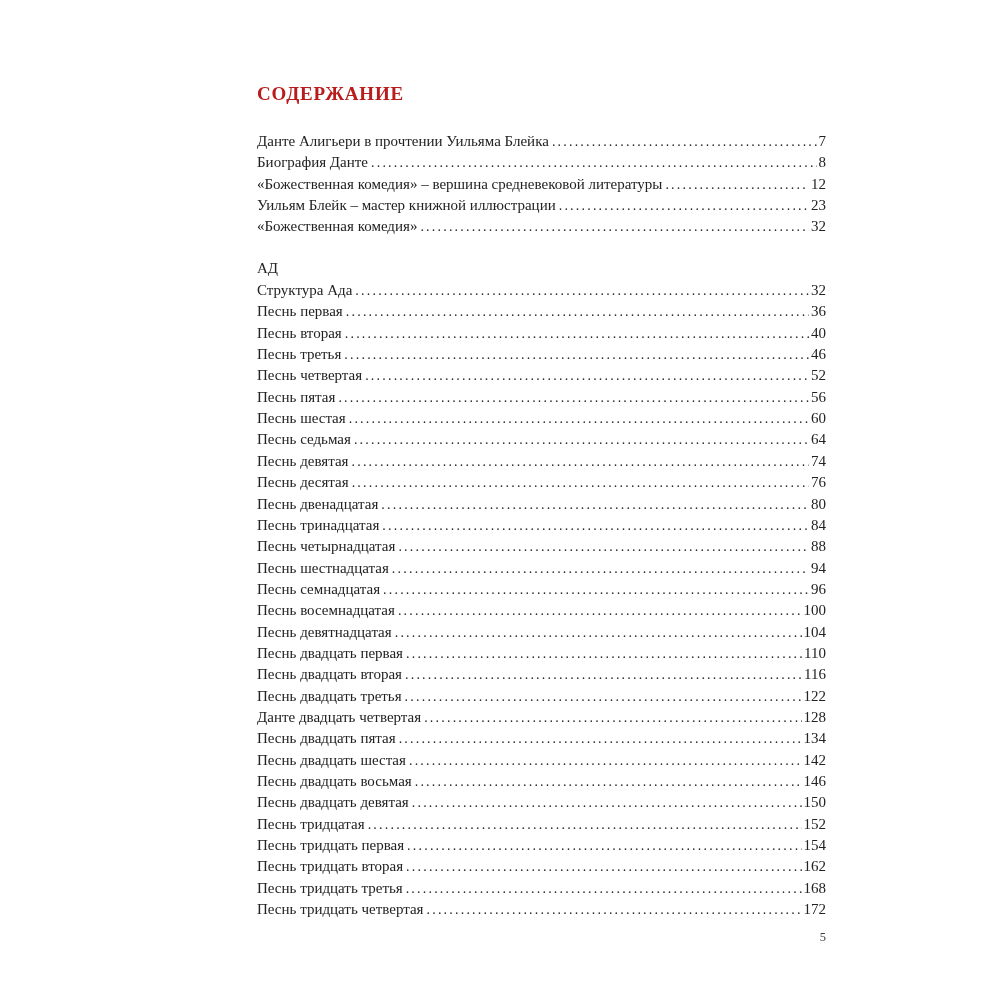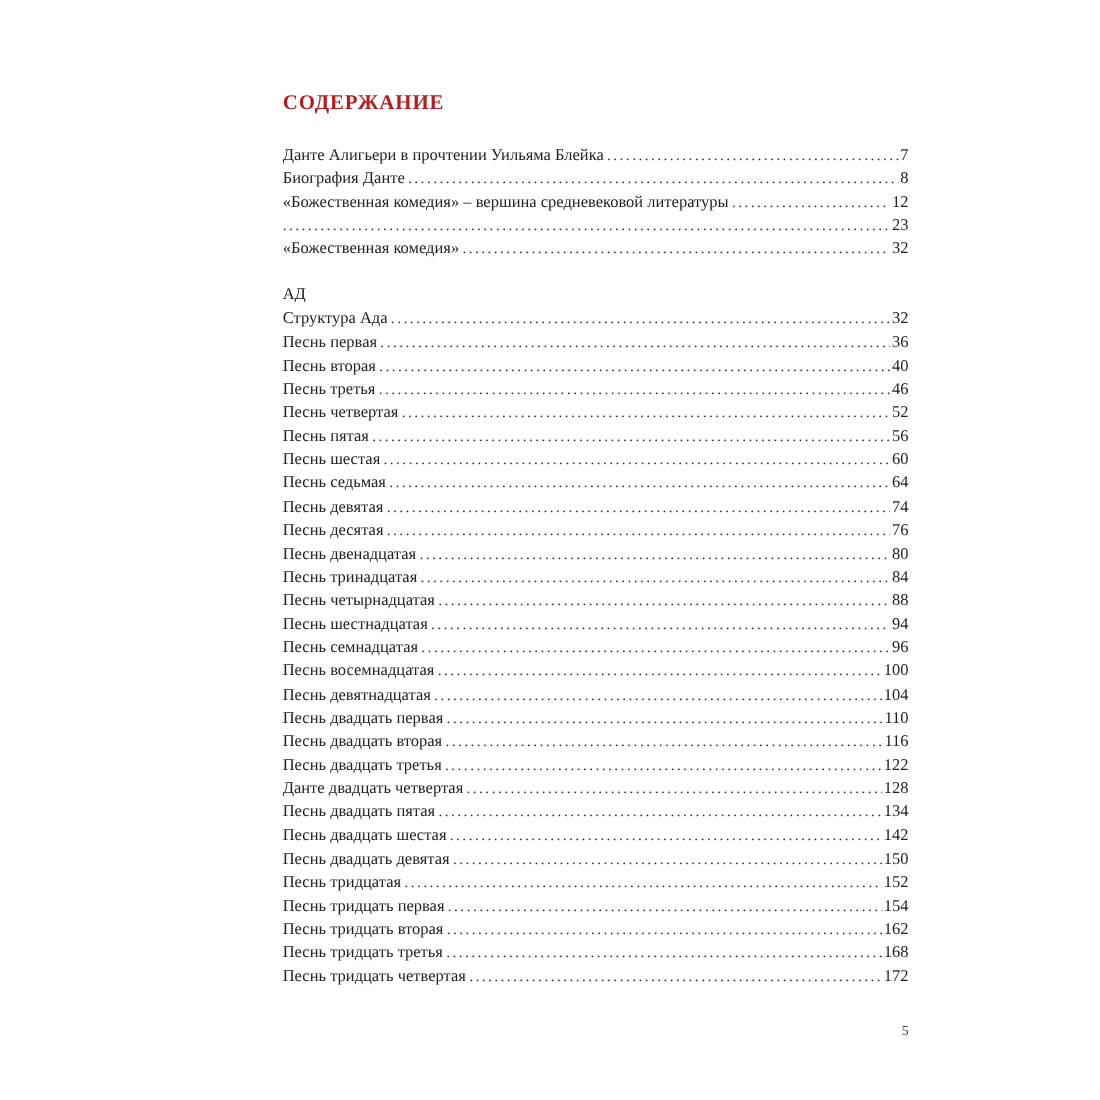--- a/index.html
+++ b/index.html
@@ -93,20 +93,21 @@
         <span class="toc-page">8</span>
       </div>
 
       <div class="toc-row">
         <span class="toc-label">«Божественная комедия» – вершина средневековой литературы</span>
         <span class="toc-leader"></span>
         <span class="toc-page">12</span>
       </div>
 
       <div class="toc-row">
+        <span class="toc-label">Уильям Блейк – мастер книжной иллюстрации</span>
         <span class="toc-leader"></span>
         <span class="toc-page">23</span>
       </div>
 
       <div class="toc-row">
         <span class="toc-label">«Божественная комедия»</span>
         <span class="toc-leader"></span>
         <span class="toc-page">32</span>
       </div>
     </div>
@@ -248,20 +249,25 @@
         <span class="toc-leader"></span>
         <span class="toc-page">134</span>
       </div>
 
       <div class="toc-row">
         <span class="toc-label">Песнь двадцать шестая</span>
         <span class="toc-leader"></span>
         <span class="toc-page">142</span>
       </div>
 
+      <div class="toc-row">
+        <span class="toc-label">Песнь двадцать восьмая</span>
+        <span class="toc-leader"></span>
+        <span class="toc-page">146</span>
+      </div>
 
       <div class="toc-row">
         <span class="toc-label">Песнь двадцать девятая</span>
         <span class="toc-leader"></span>
         <span class="toc-page">150</span>
       </div>
 
       <div class="toc-row">
         <span class="toc-label">Песнь тридцатая</span>
         <span class="toc-leader"></span>

